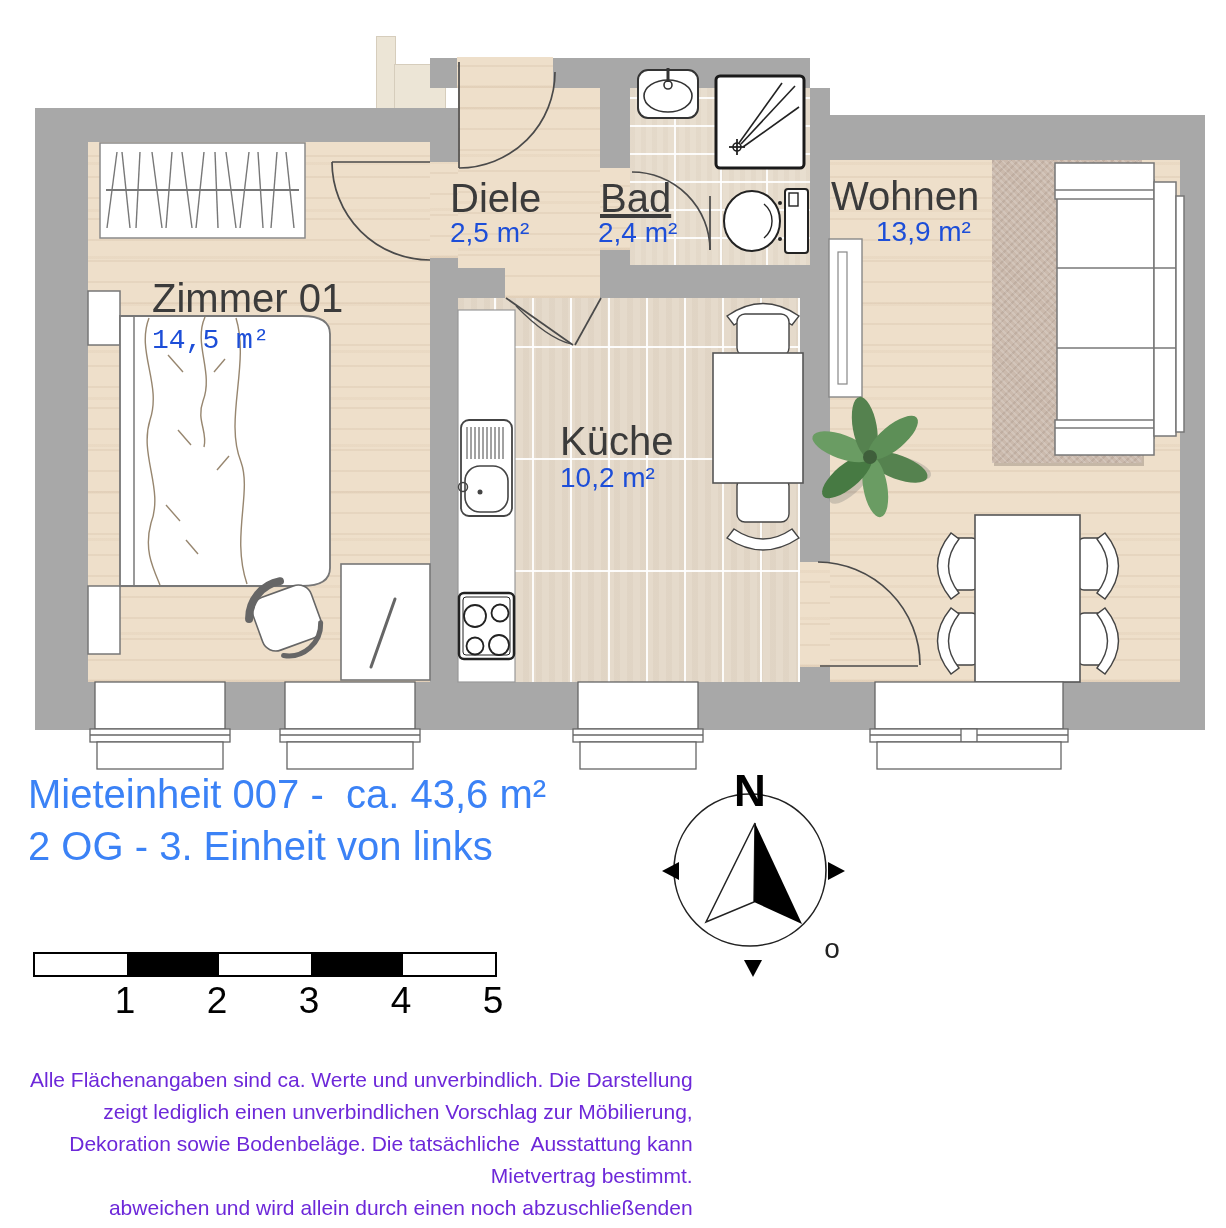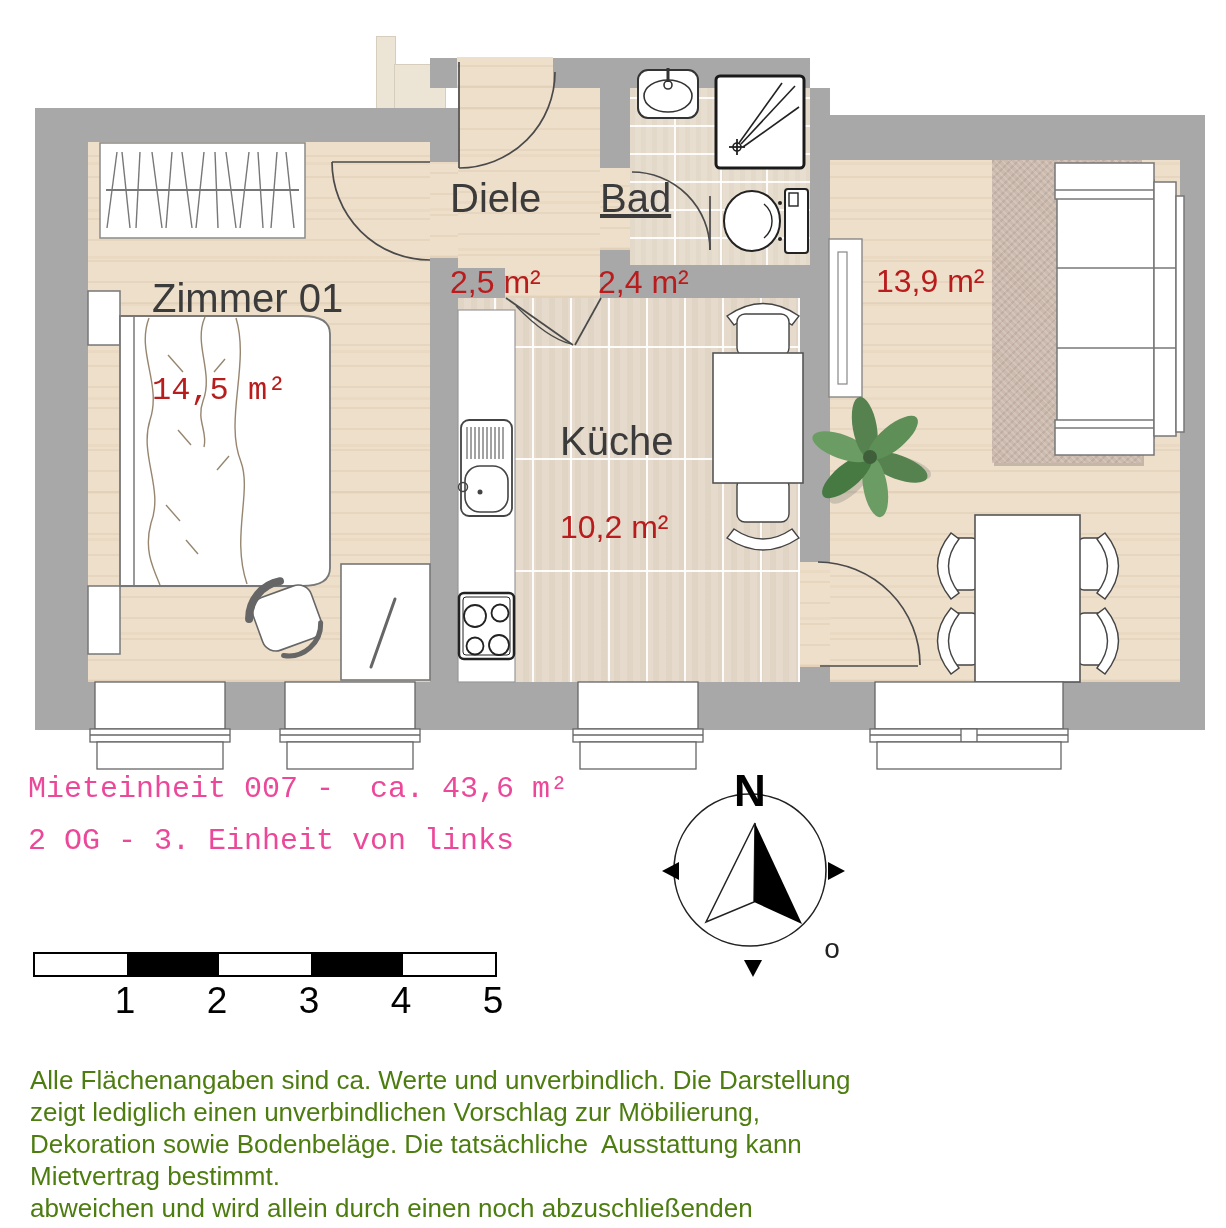--- a/index.html
+++ b/index.html
@@ -22,30 +22,30 @@
           repeating-linear-gradient(0deg, rgba(255,255,255,0) 0 110px, rgba(255,255,255,.92) 110px 112px),
           repeating-linear-gradient(90deg, rgba(190,172,150,.12) 0 6px, rgba(190,172,150,0) 6px 13px);}
   .frag{position:absolute;background:#ece5d6;border:1px solid #d6cdbc;}
   .rug{position:absolute;background-color:#cbbaad;
        background-image:
          repeating-linear-gradient(45deg, rgba(255,255,255,.16) 0 2px, rgba(255,255,255,0) 2px 5px),
          repeating-linear-gradient(-45deg, rgba(120,100,88,.14) 0 2px, rgba(120,100,88,0) 2px 6px);
        box-shadow:2px 3px 0 rgba(120,110,100,.35);}
   .plan-svg{position:absolute;left:0;top:0;}
   .room-name{position:absolute;color:#3b3b3b;font-size:40px;white-space:pre;}
-  .room-area{position:absolute;color:#b91c1c;font-size:32px;white-space:pre;margin-top:47px;}
-  .title-line{position:absolute;color:#ec4899;font-size:30px;white-space:pre;font-family:Liberation Mono, monospace;}
+  .room-area{position:absolute;color:#1d4ed8;font-size:28px;white-space:pre;}
+  .title-line{position:absolute;color:#3b82f6;font-size:40px;white-space:pre;}
   .scalebar{position:absolute;left:33px;top:952px;width:460px;height:21px;
             border:2px solid #000;display:flex;background:#fff;}
   .scalebar .seg{flex:1 1 0;}
   .seg.b{background:#000;} .seg.w{background:#fff;}
   .scale-num{position:absolute;top:980px;transform:translateX(-50%);
              color:#000;font-size:37px;}
-  .disclaimer{position:absolute;left:30px;top:1064px;color:#4d7c0f;
-              font-size:26px;line-height:32px;white-space:pre;}
+  .disclaimer{position:absolute;left:30px;top:1064px;color:#6d28d9;
+              font-size:21px;line-height:32px;white-space:pre;text-align:right;}
 </style>
 </head>
 <body>
 
 <div class="canvas">
 
   <div class="frag" style="left:376px;top:36px;width:18px;height:74px;"></div>
   <div class="frag" style="left:394px;top:64px;width:50px;height:44px;"></div>
 
   <div class="wood" style="left:88px;top:142px;width:342px;height:540px;"></div>
@@ -289,20 +289,21 @@
   </svg>
 
   <div class="room-name" style="left:152px;top:276px;">Zimmer 01</div>
   <div class="room-area" style="left:152px;top:325px;font-family:Liberation Mono, monospace;">14,5 m²</div>
   <div class="room-name" style="left:450px;top:176px;">Diele</div>
   <div class="room-area" style="left:450px;top:217px;">2,5 m²</div>
   <div class="room-name" style="left:600px;top:176px;text-decoration:underline;">Bad</div>
   <div class="room-area" style="left:598px;top:217px;">2,4 m²</div>
   <div class="room-name" style="left:560px;top:419px;">Küche</div>
   <div class="room-area" style="left:560px;top:462px;text-align:center;">10,2 m²</div>
+  <div class="room-name" style="left:831px;top:174px;">Wohnen</div>
   <div class="room-area" style="left:876px;top:216px;">13,9 m²</div>
 
   <div class="title-line" style="left:28px;top:772px;">Mieteinheit 007 -  ca. 43,6 m²</div>
   <div class="title-line" style="left:28px;top:824px;">2 OG - 3. Einheit von links</div>
 
   <div class="scalebar">
     <div class="seg w"></div>
     <div class="seg b"></div>
     <div class="seg w"></div>
     <div class="seg b"></div>

